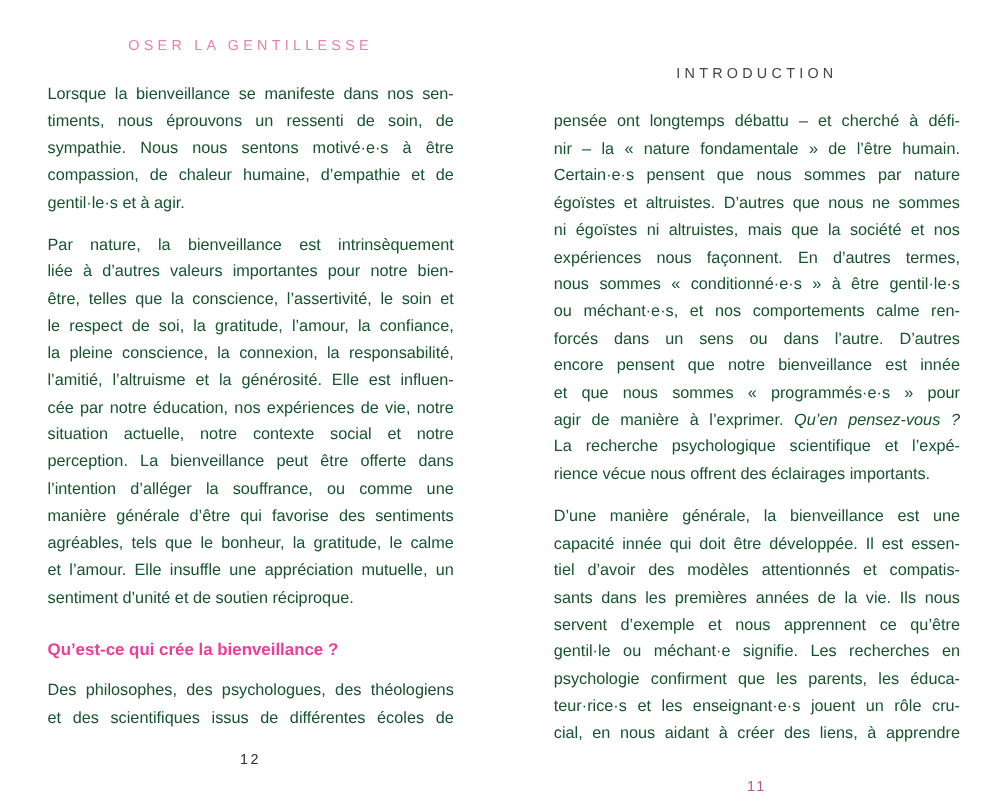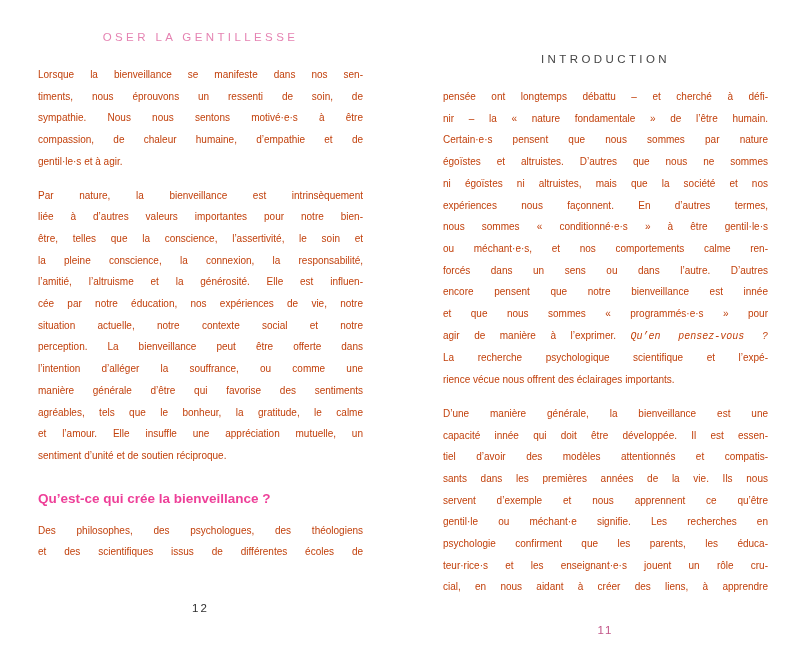--- a/index.html
+++ b/index.html
@@ -34,29 +34,29 @@
   }
   .running-head.pink { color: #e583b2; }
   .running-head.dark { color: #454545; }
 
   .page-body {
     position: absolute;
     top: 64px; left: 0; right: 0;
   }
   .para { margin: 0 0 12px 0; }
   .line {
-    font-size: 10px;
+    font-size: 13px;
     line-height: 21.7px;
-    color: #c2410c;
+    color: #14532d;
     text-align: justify;
     text-align-last: justify;
   }
   .line.last { text-align-last: left; }
   .para.continues .line.last { text-align-last: justify; }
-  .italic { font-style: italic; font-family: Liberation Mono, monospace; }
+  .italic { font-style: italic; }
 
   .heading {
     font-size: 13.5px;
     font-weight: bold;
     color: #ee3f98;
     line-height: 22px;
     margin: 21px 0 10px 0;
   }
 
   .folio {
@@ -82,20 +82,21 @@
           <div class="line">Lorsque la bienveillance se manifeste dans nos sen-</div>
           <div class="line">timents, nous éprouvons un ressenti de soin, de</div>
           <div class="line">sympathie. Nous nous sentons motivé·e·s à être</div>
           <div class="line">compassion, de chaleur humaine, d’empathie et de</div>
           <div class="line last">gentil·le·s et à agir.</div>
         </div>
         <div class="para">
           <div class="line">Par nature, la bienveillance est intrinsèquement</div>
           <div class="line">liée à d’autres valeurs importantes pour notre bien-</div>
           <div class="line">être, telles que la conscience, l’assertivité, le soin et</div>
+          <div class="line">le respect de soi, la gratitude, l’amour, la confiance,</div>
           <div class="line">la pleine conscience, la connexion, la responsabilité,</div>
           <div class="line">l’amitié, l’altruisme et la générosité. Elle est influen-</div>
           <div class="line">cée par notre éducation, nos expériences de vie, notre</div>
           <div class="line">situation actuelle, notre contexte social et notre</div>
           <div class="line">perception. La bienveillance peut être offerte dans</div>
           <div class="line">l’intention d’alléger la souffrance, ou comme une</div>
           <div class="line">manière générale d’être qui favorise des sentiments</div>
           <div class="line">agréables, tels que le bonheur, la gratitude, le calme</div>
           <div class="line">et l’amour. Elle insuffle une appréciation mutuelle, un</div>
           <div class="line last">sentiment d’unité et de soutien réciproque.</div>

